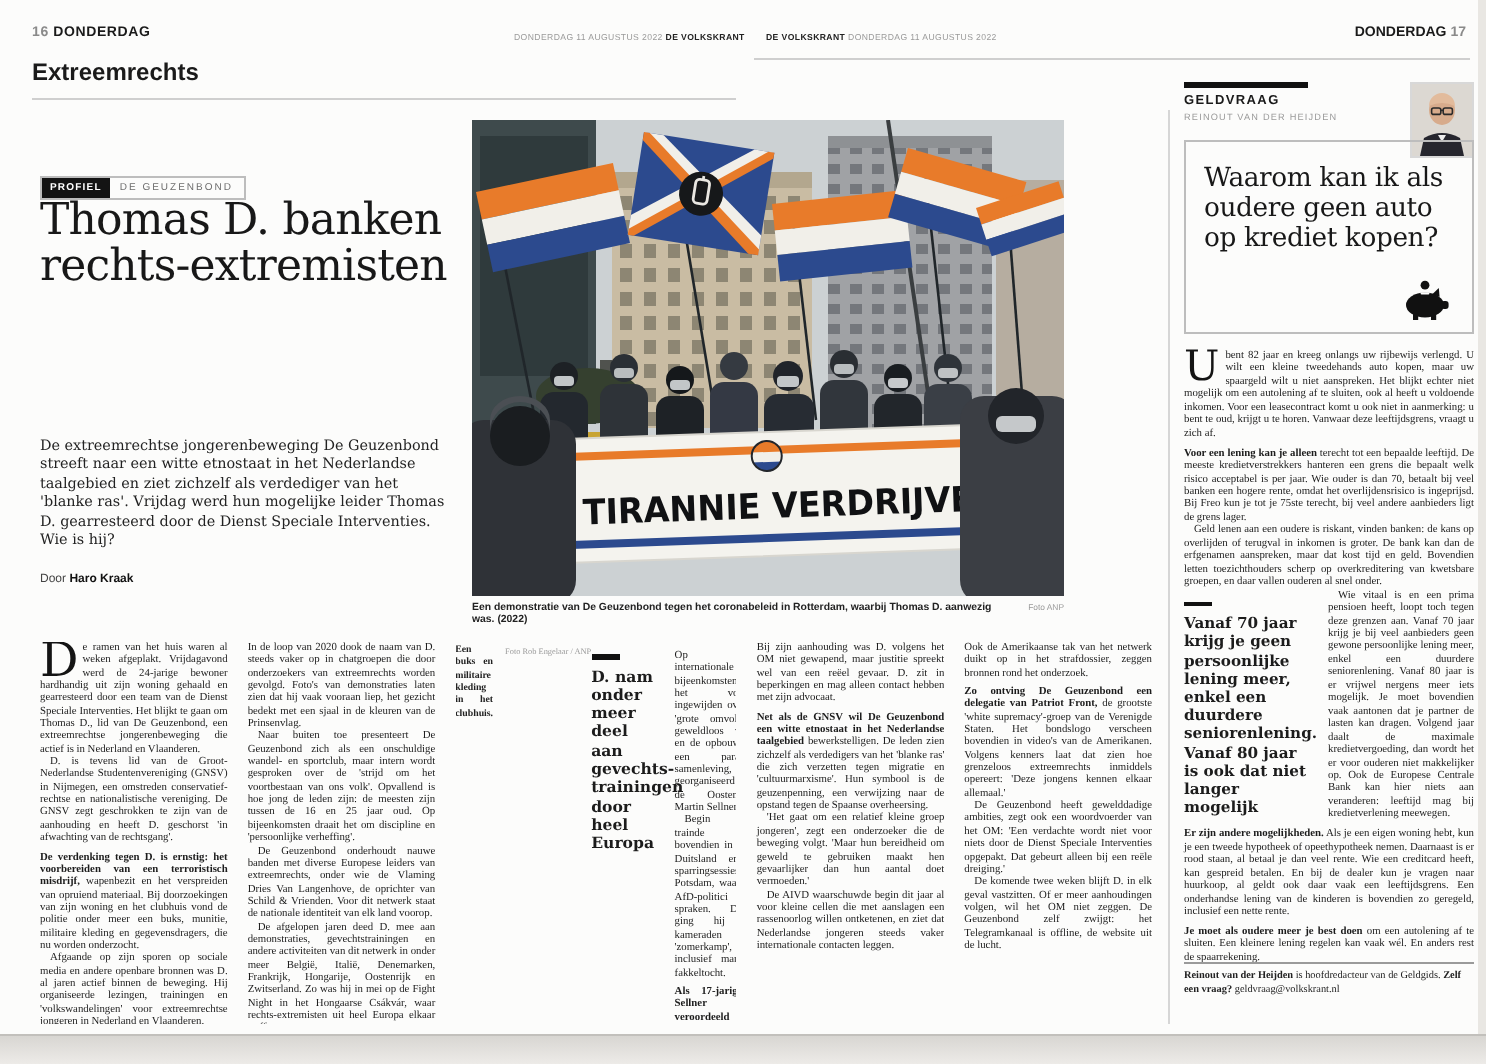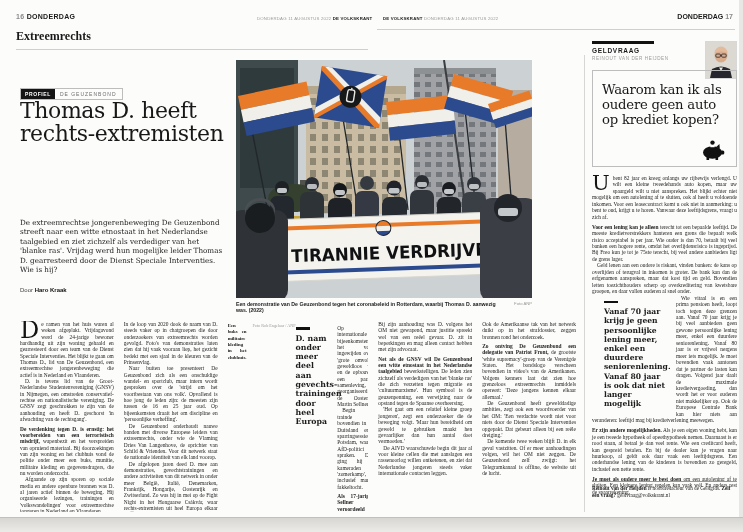--- a/index.html
+++ b/index.html
@@ -11,21 +11,21 @@
 
   
   .hdrL{left:16px;top:13px;font-size:7px;letter-spacing:.3px}
   .hdrL .pn{color:#8a8a8a;font-weight:bold}
   .hdrL .dy{font-weight:bold}
   .hdrC{top:16px;font-size:4.3px;color:#9a9a9a;letter-spacing:.2px;white-space:nowrap}
   .hdrC b{color:#222}
   .hdrR{right:10px;top:13px;font-size:7px;text-align:right}
   .hdrR .dy{font-weight:bold}
   .hdrR .pn{color:#8a8a8a;font-weight:bold}
-  .section{left:16px;top:29px;font-family:Liberation Serif, serif;font-weight:bold;font-size:12px}
+  .section{left:16px;top:29px;font-family:Liberation Sans, sans-serif;font-weight:bold;font-size:12px}
 
   
   .kicker{left:20px;top:88px;display:flex;align-items:stretch;border:1px solid #bdbdbd}
   .kbadge{background:#141414;color:#fff;font-size:5px;font-weight:bold;letter-spacing:.6px;padding:2px 4px}
   .ktext{font-size:5px;color:#6e6e6e;letter-spacing:1px;padding:2px 5px}
   .headline{left:20px;top:100px;width:218px;font-family:"DejaVu Serif",serif;
             font-size:22px;line-height:22.5px;letter-spacing:-.4px;color:#181818}
   .headline div{white-space:nowrap}
   .standfirst{left:20px;top:218px;width:206px;font-family:"DejaVu Serif",serif;
               font-size:7.2px;line-height:9.4px;color:#222}
@@ -63,21 +63,21 @@
   .gvauthor{font-size:4.6px;color:#9a9a9a;letter-spacing:.6px;margin-top:2px}
   .gvavatar{position:absolute;right:0;top:0;width:30px;height:36px;border:1px solid #d8d8d8}
   .gvhlbox{margin-top:9px;border:1px solid #bdbdbd;padding:11px 9px 6px;position:relative;height:78px}
   .gvhl{font-family:"DejaVu Serif",serif;font-size:13.2px;line-height:15px;letter-spacing:-.2px;color:#181818}
   .gvpig{position:absolute;right:9px;bottom:6px}
   .gvbody{margin-top:8px;font-family:"Liberation Serif",serif;font-size:5.4px;line-height:6.45px;text-align:justify;color:#1c1c1c}
   .gvbody p{margin:0}
   .gvbody p.ti{text-indent:5px}
   .gvbody p.lead{margin-top:3.5px}
   .gvdc{float:left;font-family:"DejaVu Serif",serif;font-size:21px;line-height:17px;padding:0 3px 0 0;color:#141414}
-  .gvq{float:left;width:64px;margin:4px 8px 3px 12px}
+  .gvq{float:left;width:64px;margin:4px 8px 3px 0}
   .gvq .pqt{font-size:7.6px;line-height:9.2px}
   .clr{clear:both}
   .gvfooter{position:absolute;left:0;bottom:0;width:100%;border-top:1px solid #9a9a9a;
             padding-top:3px;font-family:"Liberation Serif",serif;font-size:5.2px;line-height:6.4px;color:#222}
 
   
   .edgeB{left:0;right:0;bottom:0;height:14px;background:linear-gradient(#d8d6d2,#edebe8);border-top:1px solid #c2c0bc}
   .edgeR{right:0;top:0;width:4px;height:100%;background:#e9e7e3}
 </style>
 </head>
@@ -103,21 +103,21 @@
   </div>
   <div class="abs hairline" style="left:377px;top:29px;width:358px"></div>
   <div class="abs section">Extreemrechts</div>
   <div class="abs hairline" style="left:16px;top:49px;width:352px"></div>
 
   <div class="abs kicker">
     <span class="kbadge">PROFIEL</span>
     <span class="ktext">DE GEUZENBOND</span>
   </div>
   <div class="abs headline">
-    <div>Thomas D. heeft</div>
+    <div>Thomas D. banken</div>
     <div>rechts-extremisten</div>
   </div>
   <div class="abs standfirst">De extreemrechtse jongerenbeweging De Geuzenbond streeft naar een witte etnostaat in het Nederlandse taalgebied en ziet zichzelf als verdediger van het 'blanke ras'. Vrijdag werd hun mogelijke leider Thomas D. gearresteerd door de Dienst Speciale Interventies. Wie is hij?</div>
   <div class="abs byline">
     <span>Door</span>
     <b>Haro Kraak</b>
   </div>
 
   <div class="abs mainphoto">
     <svg width="296" height="238" viewBox="0 0 296 238">

